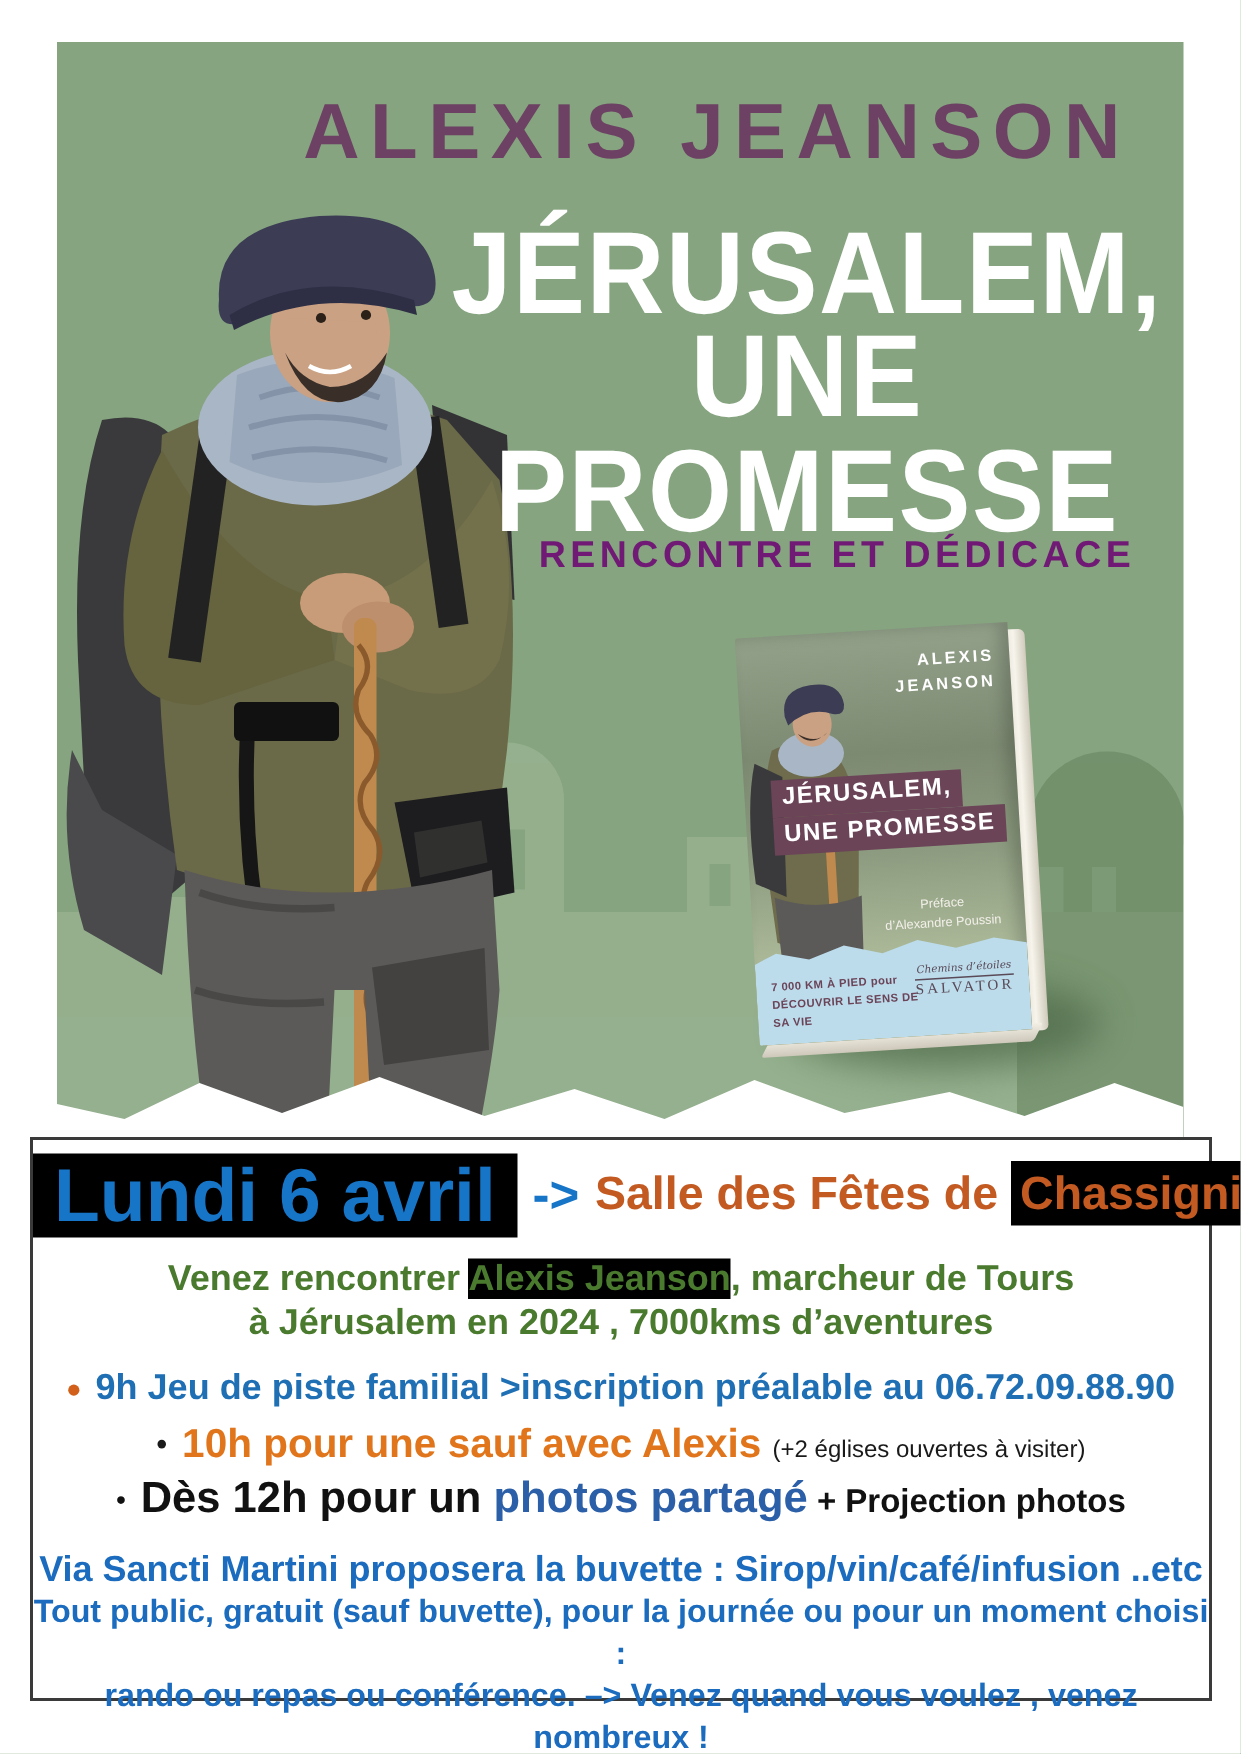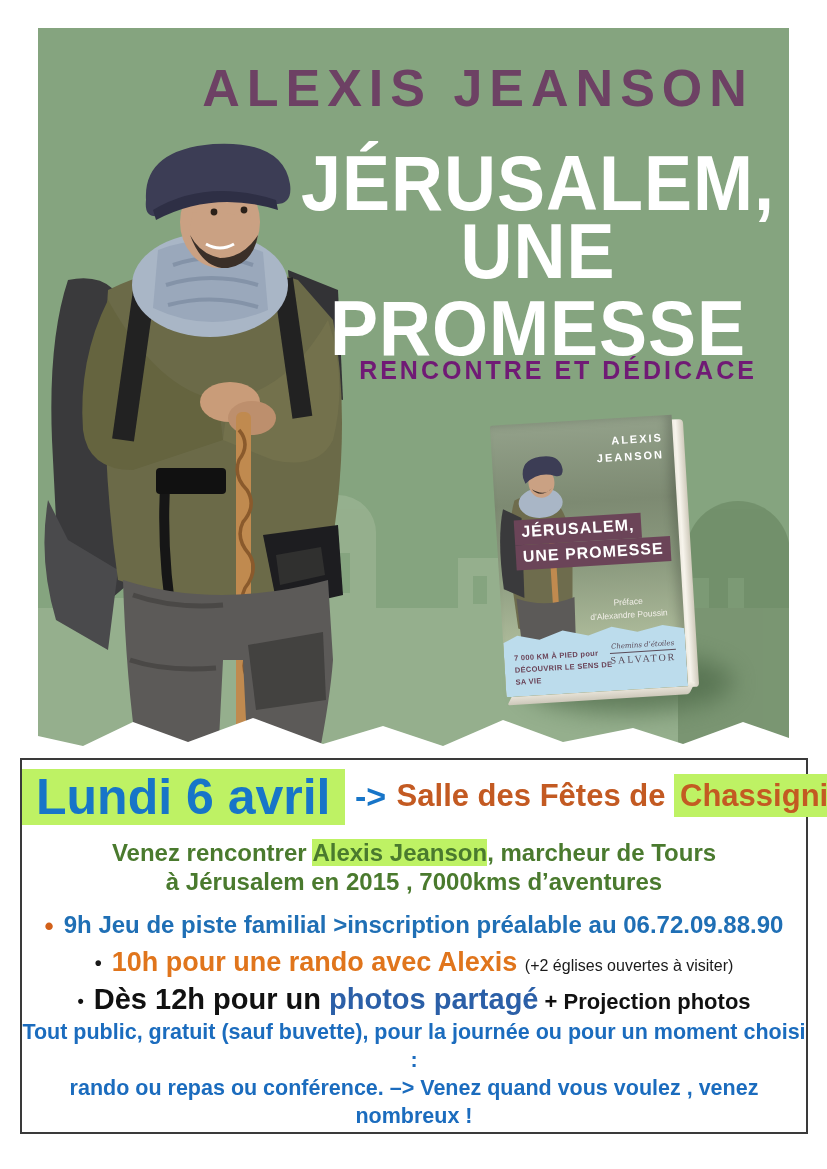--- a/index.html
+++ b/index.html
@@ -55,21 +55,21 @@
   
   .mini-hiker { position:absolute; left:0; top:24px; width:110px; height:230px; }
 
   
   .tear { position:absolute; left:0; bottom:0; width:751px; height:46px; }
 
   
   .box { position:absolute; left:20px; top:758px; width:788px; height:376px; background:#ffffff;
     border:2px solid #3a3a3a; text-align:center; }
 
-  .hl { background:#bef264; }
+  .hl { background:#000000; }
   .line-date { margin-top:8px; white-space:nowrap; }
   .date-main { color:#1775c8; font-weight:bold; font-size:50px; letter-spacing:0px; padding:0 14px; }
   .date-arrow { color:#1775c8; font-weight:bold; font-size:34px; margin:0 6px; vertical-align:6px; }
   .venue { color:#c35a22; font-weight:bold; font-size:31px; vertical-align:8px; }
   .venue .city { padding:4px 6px; }
 
   .line-intro { margin-top:12px; color:#4a7a2e; font-weight:bold; font-size:24px; line-height:1.22; }
 
   .sched { margin-top:12px; font-weight:bold; }
   .sched .row { line-height:1.35; }
@@ -223,32 +223,33 @@
 <div class="box">
 
   <div class="line-date">
     <span class="date-main hl">Lundi 6 avril</span>
     <span class="date-arrow">-&gt;</span>
     <span class="venue"><span>Salle des Fêtes de </span><span class="city hl">Chassignieu</span></span>
   </div>
 
   <div class="line-intro">
     <span>Venez rencontrer </span><span class="hl">Alexis Jeanson</span><span>, marcheur de Tours</span><br>
-    <span>à Jérusalem en 2015 , 7000kms d’aventures</span>
+    <span>à Jérusalem en 2024 , 7000kms d’aventures</span>
   </div>
 
   <div class="sched">
     <div class="row row1">
       <span class="b">•</span><span>9h Jeu de piste familial &gt;inscription préalable au 06.72.09.88.90</span>
     </div>
     <div class="row row2">
-      <span class="b">•</span><span>10h pour une rando avec Alexis </span><span class="note">(+2 églises ouvertes à visiter)</span>
+      <span class="b">•</span><span>10h pour une sauf avec Alexis </span><span class="note">(+2 églises ouvertes à visiter)</span>
     </div>
     <div class="row row3">
       <span class="b">•</span><span>Dès 12h pour un </span><span class="repas">photos partagé</span><span class="post">  + Projection photos</span>
     </div>
   </div>
 
+  <div class="footer1">Via Sancti Martini proposera la buvette : Sirop/vin/café/infusion ..etc</div>
   <div class="footer23">
     <span>Tout public,  gratuit (sauf buvette), pour la journée ou pour un moment choisi :</span><br>
     <span>rando ou repas ou conférence.  –&gt; Venez quand vous voulez , venez nombreux !</span>
   </div>
 </div>
 
 </body></html>

